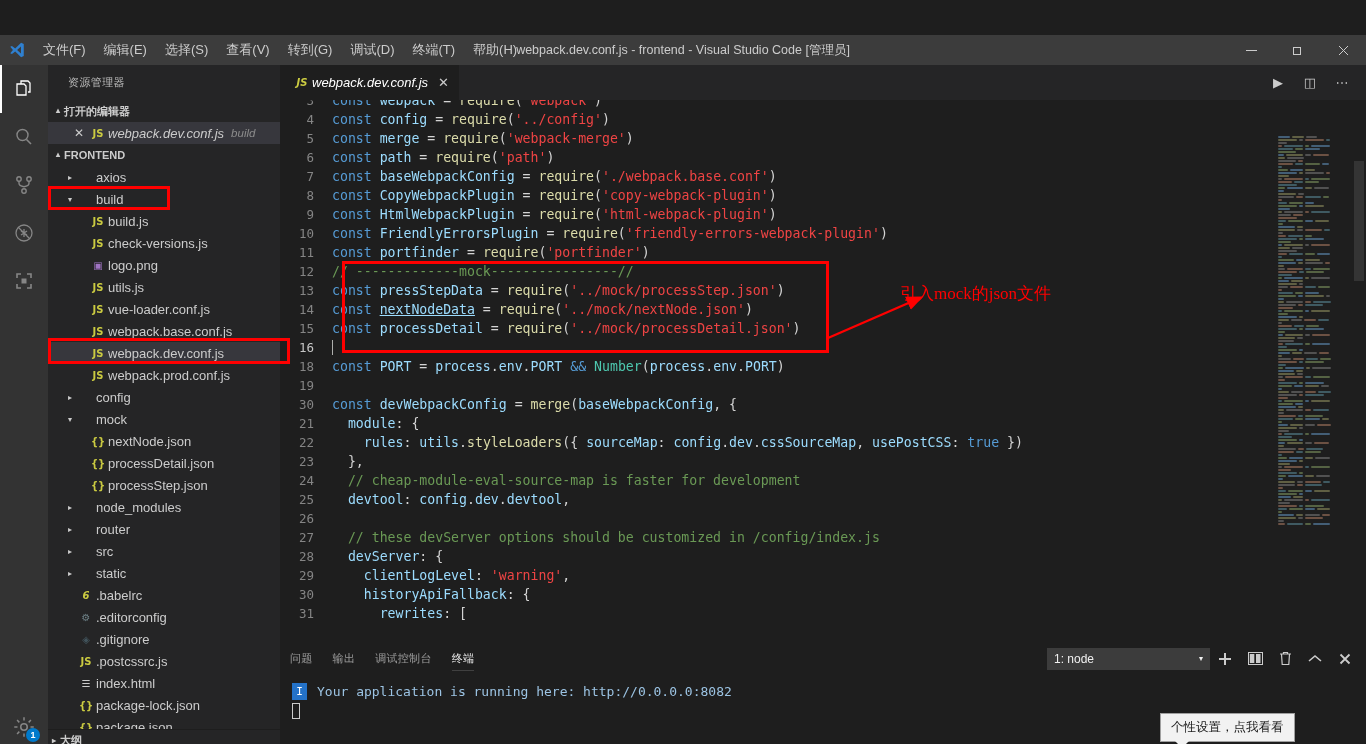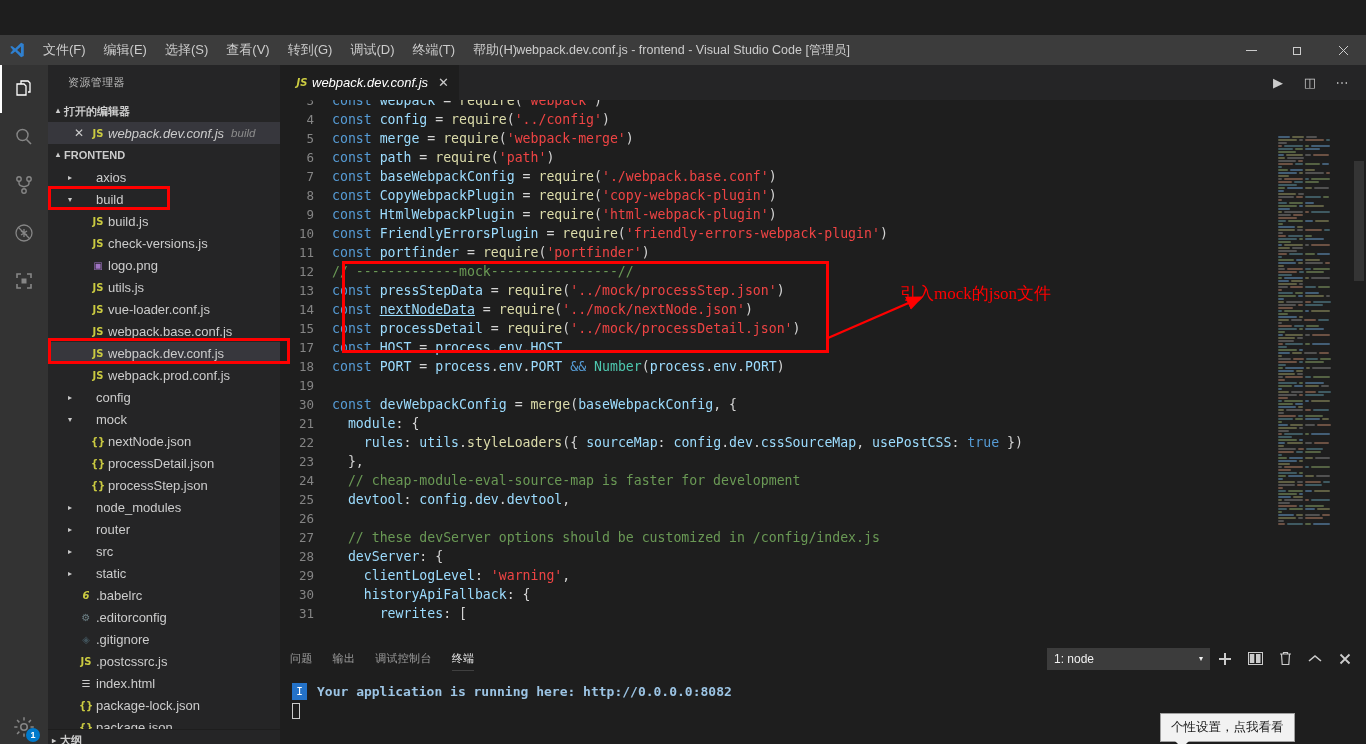--- a/index.html
+++ b/index.html
@@ -170,21 +170,21 @@
   .term-body {
     height: 75px; padding: 6px 0 0 12px;
     font-family: "DejaVu Sans Mono", monospace; font-size: 13px; color: #cccccc;
   }
   .term-line { height: 19px; display: flex; align-items: center; white-space: pre; }
   .info-badge {
     display: inline-flex; align-items: center; justify-content: center;
     width: 15px; height: 17px; background: #2472c8; color: #fff; font-size: 11px; margin-right: 10px;
     font-family: "DejaVu Sans Mono", monospace;
   }
-  .term-text { color: #9cc4e4; font-weight: bold; }
+  .term-text { color: #9cc4e4; }
   .term-caret { display:inline-block; width: 8px; height: 16px; border: 1px solid #cccccc; }
 
   
   .statusbar {
     position: absolute; bottom: 0; left: 0; width: 1366px; height: 28px;
     background: #007acc; color: #ffffff; font-size: 12px; display: flex; align-items: center;
   }
   .st-left { display: flex; align-items: center; padding-left: 8px; gap: 3px; }
   .st-item { padding: 0 6px; height: 28px; display: flex; align-items: center; gap: 4px; white-space: nowrap; }
   .st-right { margin-left: auto; display: flex; align-items: flex-end; }
@@ -484,21 +484,21 @@
           <div class="cl"><div class="gut">6</div><div class="src"><span class="kw">const </span><span class="var">path</span><span class="pl"> = </span><span class="fn">require</span><span class="pl">(</span><span class="str">'path'</span><span class="pl">)</span></div></div>
           <div class="cl"><div class="gut">7</div><div class="src"><span class="kw">const </span><span class="var">baseWebpackConfig</span><span class="pl"> = </span><span class="fn">require</span><span class="pl">(</span><span class="str">'./webpack.base.conf'</span><span class="pl">)</span></div></div>
           <div class="cl"><div class="gut">8</div><div class="src"><span class="kw">const </span><span class="var">CopyWebpackPlugin</span><span class="pl"> = </span><span class="fn">require</span><span class="pl">(</span><span class="str">'copy-webpack-plugin'</span><span class="pl">)</span></div></div>
           <div class="cl"><div class="gut">9</div><div class="src"><span class="kw">const </span><span class="var">HtmlWebpackPlugin</span><span class="pl"> = </span><span class="fn">require</span><span class="pl">(</span><span class="str">'html-webpack-plugin'</span><span class="pl">)</span></div></div>
           <div class="cl"><div class="gut">10</div><div class="src"><span class="kw">const </span><span class="var">FriendlyErrorsPlugin</span><span class="pl"> = </span><span class="fn">require</span><span class="pl">(</span><span class="str">'friendly-errors-webpack-plugin'</span><span class="pl">)</span></div></div>
           <div class="cl"><div class="gut">11</div><div class="src"><span class="kw">const </span><span class="var">portfinder</span><span class="pl"> = </span><span class="fn">require</span><span class="pl">(</span><span class="str">'portfinder'</span><span class="pl">)</span></div></div>
           <div class="cl"><div class="gut">12</div><div class="src"><span class="cmt">// -------------mock----------------//</span></div></div>
           <div class="cl"><div class="gut">13</div><div class="src"><span class="kw">const </span><span class="var">pressStepData</span><span class="pl"> = </span><span class="fn">require</span><span class="pl">(</span><span class="str">'../mock/processStep.json'</span><span class="pl">)</span></div></div>
           <div class="cl"><div class="gut">14</div><div class="src"><span class="kw">const </span><span class="var und">nextNodeData</span><span class="pl"> = </span><span class="fn">require</span><span class="pl">(</span><span class="str">'../mock/nextNode.json'</span><span class="pl">)</span></div></div>
           <div class="cl"><div class="gut">15</div><div class="src"><span class="kw">const </span><span class="var">processDetail</span><span class="pl"> = </span><span class="fn">require</span><span class="pl">(</span><span class="str">'../mock/processDetail.json'</span><span class="pl">)</span></div></div>
-          <div class="cl"><div class="gut">17</div><div class="src"><span class="kw">const </span><span class="var">HOST</span><span class="pl"> = </span><span class="var">process</span><span class="pl">.</span><span class="var">env</span><span class="pl">.</span><span class="var">HOST</span></div></div>
+          <div class="cl"><div class="gut cur">16</div><div class="src"><span class="caret"></span></div></div>
           <div class="cl"><div class="gut">18</div><div class="src"><span class="kw">const </span><span class="var">PORT</span><span class="pl"> = </span><span class="var">process</span><span class="pl">.</span><span class="var">env</span><span class="pl">.</span><span class="var">PORT</span><span class="pl"> </span><span class="kw">&amp;&amp;</span><span class="pl"> </span><span class="typ">Number</span><span class="pl">(</span><span class="var">process</span><span class="pl">.</span><span class="var">env</span><span class="pl">.</span><span class="var">PORT</span><span class="pl">)</span></div></div>
           <div class="cl"><div class="gut">19</div><div class="src"></div></div>
           <div class="cl"><div class="gut">30</div><div class="src"><span class="kw">const </span><span class="var">devWebpackConfig</span><span class="pl"> = </span><span class="fn">merge</span><span class="pl">(</span><span class="var">baseWebpackConfig</span><span class="pl">, {</span></div></div>
           <div class="cl"><div class="gut">21</div><div class="src"><span class="pl">  </span><span class="var">module</span><span class="pl">: {</span></div></div>
           <div class="cl"><div class="gut">22</div><div class="src"><span class="pl">    </span><span class="var">rules</span><span class="pl">: </span><span class="var">utils</span><span class="pl">.</span><span class="fn">styleLoaders</span><span class="pl">({ </span><span class="var">sourceMap</span><span class="pl">: </span><span class="var">config</span><span class="pl">.</span><span class="var">dev</span><span class="pl">.</span><span class="var">cssSourceMap</span><span class="pl">, </span><span class="var">usePostCSS</span><span class="pl">: </span><span class="kw">true</span><span class="pl"> })</span></div></div>
           <div class="cl"><div class="gut">23</div><div class="src"><span class="pl">  },</span></div></div>
           <div class="cl"><div class="gut">24</div><div class="src"><span class="pl">  </span><span class="cmt">// cheap-module-eval-source-map is faster for development</span></div></div>
           <div class="cl"><div class="gut">25</div><div class="src"><span class="pl">  </span><span class="var">devtool</span><span class="pl">: </span><span class="var">config</span><span class="pl">.</span><span class="var">dev</span><span class="pl">.</span><span class="var">devtool</span><span class="pl">,</span></div></div>
           <div class="cl"><div class="gut">26</div><div class="src"></div></div>
           <div class="cl"><div class="gut">27</div><div class="src"><span class="pl">  </span><span class="cmt">// these devServer options should be customized in /config/index.js</span></div></div>

